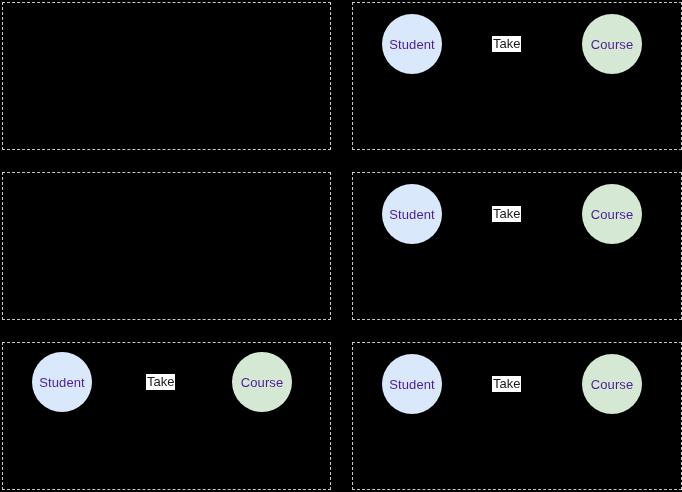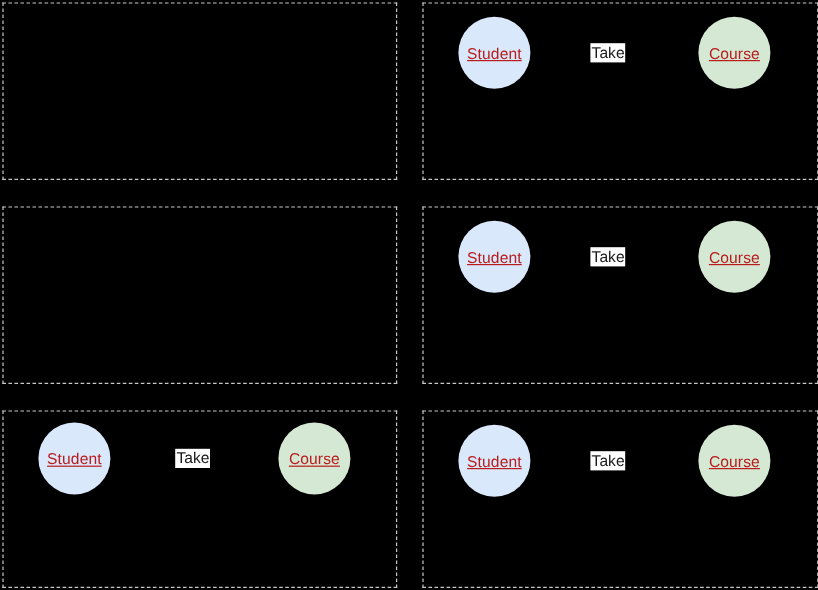--- a/index.html
+++ b/index.html
@@ -51,24 +51,23 @@
   .entity {
     position: absolute;
     width: 60px;
     height: 60px;
     border-radius: 50%;
     display: flex;
     align-items: center;
     justify-content: center;
     font-size: 13px;
     line-height: 1;
-    color: #b91c1c;
+    color: #4c1d95;
     letter-spacing: 0.1px;
     white-space: nowrap;
-    text-decoration: underline;
   }
 
   .entity-student { background: #dae8fc; }
   .entity-course  { background: #d5e8d4; }
 
   .rel-label {
     position: absolute;
     background: #ffffff;
     color: #1a1a1a;
     font-size: 13px;

